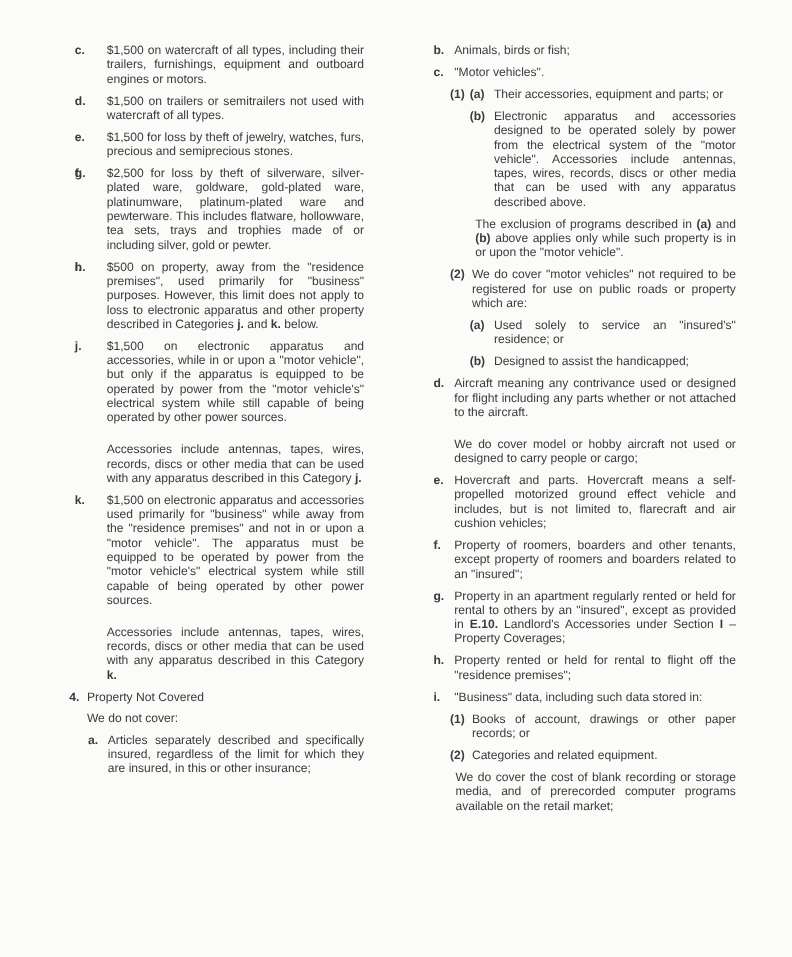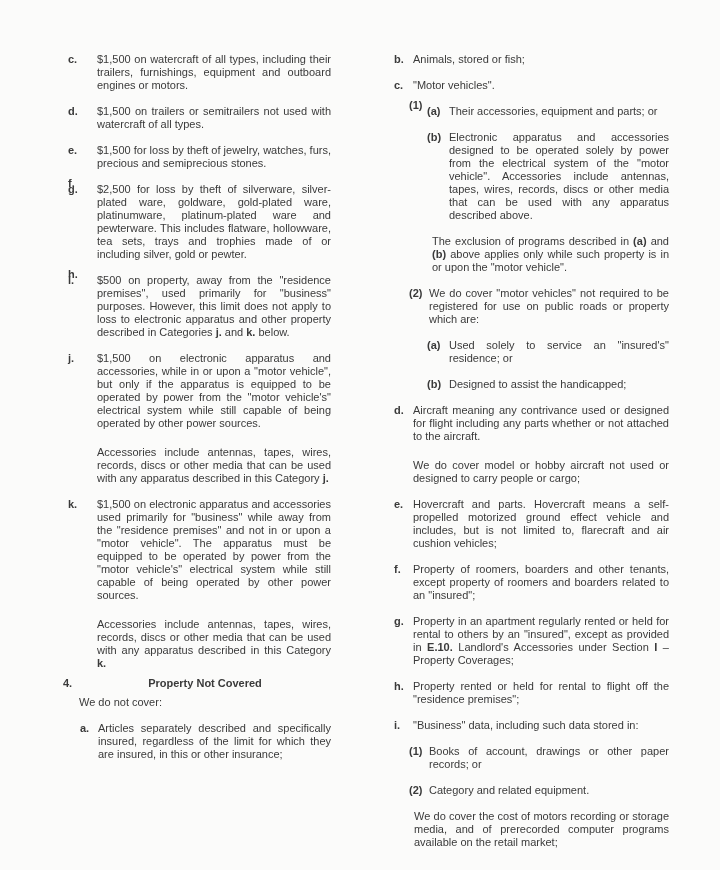--- a/index.html
+++ b/index.html
@@ -10,22 +10,22 @@
     font-size:11px;line-height:13px;color:#3a3a3a;
     -webkit-font-smoothing:antialiased;
   }
   .page{position:relative;width:720px;height:870px;}
   .col{position:absolute;top:40px;}
   #col-0{left:63px;width:268px;}
   #col-1{left:392px;width:277px;}
   .item{position:relative;margin-top:7px;text-align:justify;}
   .item:first-child{margin-top:0;}
   .lbl{position:absolute;top:0;font-weight:700;}
-  .heading{font-weight:700;text-align:center;}
-  .para{margin-top:13px;}
+  .heading{font-weight:400;text-align:left;}
+  .para{margin-top:0;}
   .para + .para{margin-top:16px;}
   .heading + .para{margin-top:6px;}
   .b{font-weight:700;}
   
   .L-letter{padding-left:34px;}  .L-letter .lbl{left:5px;}
   .L-num{padding-left:16px;}     .L-num .lbl{left:0;}
   .L-letter2{padding-left:35px;} .L-letter2 .lbl{left:17px;}
   
   .R-letter{padding-left:21px;}  .R-letter .lbl{left:2px;}
   .R-paren1{padding-left:37px;}  .R-paren1 .lbl{left:17px;}
@@ -80,21 +80,21 @@
         <div class="para"><span>We do not cover:</span></div>
       </div>
       <div class="item L-letter2">
         <span class="lbl">a.</span>
         <div class="para"><span>Articles separately described and specifically insured, regardless of the limit for which they are insured, in this or other insurance;</span></div>
       </div>
     </div>
   <div class="col" id="col-1">
       <div class="item R-letter">
         <span class="lbl">b.</span>
-        <div class="para"><span>Animals, stored or fish;</span></div>
+        <div class="para"><span>Animals, birds or fish;</span></div>
       </div>
       <div class="item R-letter">
         <span class="lbl">c.</span>
         <div class="para"><span>"Motor vehicles".</span></div>
       </div>
       <div class="item R-paren1">
         <span class="lbl">(1)</span>
       </div>
       <div class="item R-paren2">
         <span class="lbl">(a)</span>
@@ -143,19 +143,19 @@
       <div class="item R-letter">
         <span class="lbl">i.</span>
         <div class="para"><span>"Business" data, including such data stored in:</span></div>
       </div>
       <div class="item R-paren1">
         <span class="lbl">(1)</span>
         <div class="para"><span>Books of account, drawings or other paper records; or</span></div>
       </div>
       <div class="item R-paren1">
         <span class="lbl">(2)</span>
-        <div class="para"><span>Category and related equipment.</span></div>
+        <div class="para"><span>Categories and related equipment.</span></div>
       </div>
       <div class="item R-contL">
-        <div class="para"><span>We do cover the cost of motors recording or storage media, and of prerecorded computer programs available on the retail market;</span></div>
+        <div class="para"><span>We do cover the cost of blank recording or storage media, and of prerecorded computer programs available on the retail market;</span></div>
       </div>
     </div>
 </div>
 
 </body></html>

